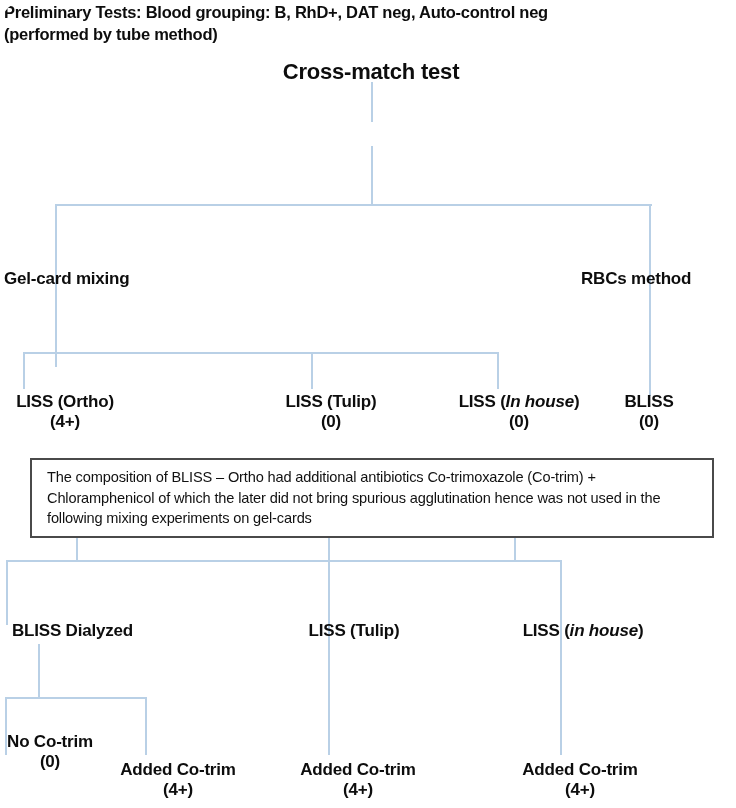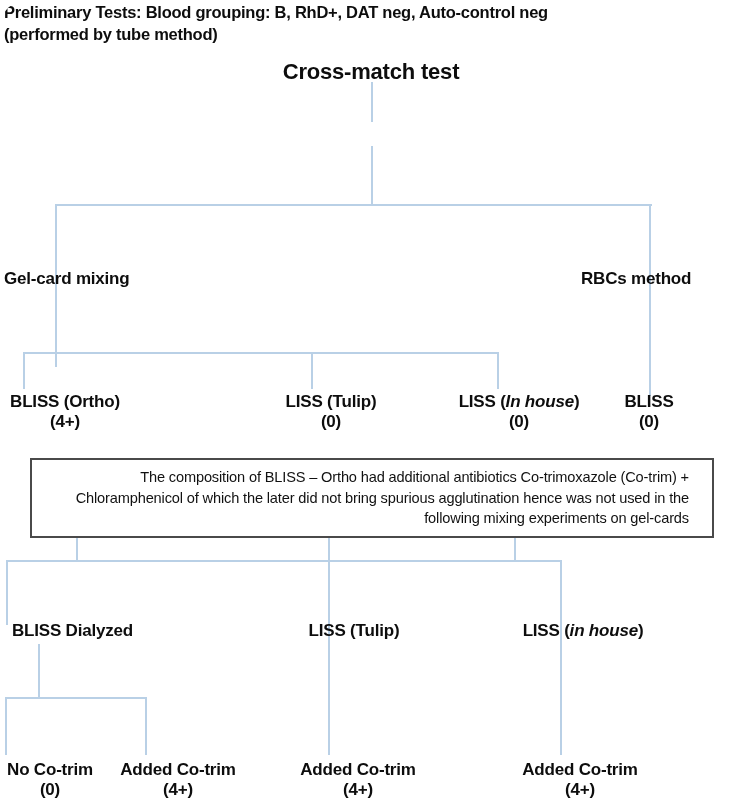--- a/index.html
+++ b/index.html
@@ -69,26 +69,26 @@
     height: 80px;
     border: 2px solid #4a4a4a;
     background: #ffffff;
     box-sizing: border-box;
     display: flex;
     align-items: center;
     justify-content: center;
     z-index: 6;
   }
   .notebox p {
-    margin: 16px;
+    margin: 8px;
     padding: 0 7px;
     font-size: 14.6px;
     font-weight: normal;
     line-height: 1.42;
-    text-align: right;
+    text-align: left;
     color: #111111;
     letter-spacing: -0.15px;
   }
 </style>
 </head>
 <body>
 
 <div id="canvas">
 
   <div class="header">
@@ -134,21 +134,21 @@
   <div class="node" style="left:4px; top:269px; font-size:17px;">
     <span>Gel-card mixing</span>
   </div>
 
   <div class="node" style="left:581px; top:269px; font-size:17px;">
     <span>RBCs method</span>
   </div>
 
   <div class="node ctr" style="left:65px; top:392px; font-size:17px;">
     <span class="sub">
-      <span>BLISS (Ortho)</span>
+      <span>LISS (Ortho)</span>
     </span>
     <span class="sub">(4+)</span>
   </div>
 
   <div class="node ctr" style="left:331px; top:392px; font-size:17px;">
     <span class="sub">
       <span>LISS (Tulip)</span>
     </span>
     <span class="sub">(0)</span>
   </div>
@@ -174,21 +174,21 @@
   </div>
 
   <div class="node ctr" style="left:354px; top:621px; font-size:17px;">
     <span>LISS (Tulip)</span>
   </div>
 
   <div class="node ctr" style="left:583px; top:621px; font-size:17px;">
     <span>LISS (</span><span class="ital">in house</span><span>)</span>
   </div>
 
-  <div class="node ctr" style="left:50px; top:760px; font-size:17px;">
+  <div class="node ctr" style="left:50px; top:732px; font-size:17px;">
     <span class="sub">No Co-trim</span>
     <span class="sub">(0)</span>
   </div>
 
   <div class="node ctr" style="left:178px; top:760px; font-size:17px;">
     <span class="sub">Added Co-trim</span>
     <span class="sub">(4+)</span>
   </div>
 
   <div class="node ctr" style="left:358px; top:760px; font-size:17px;">

